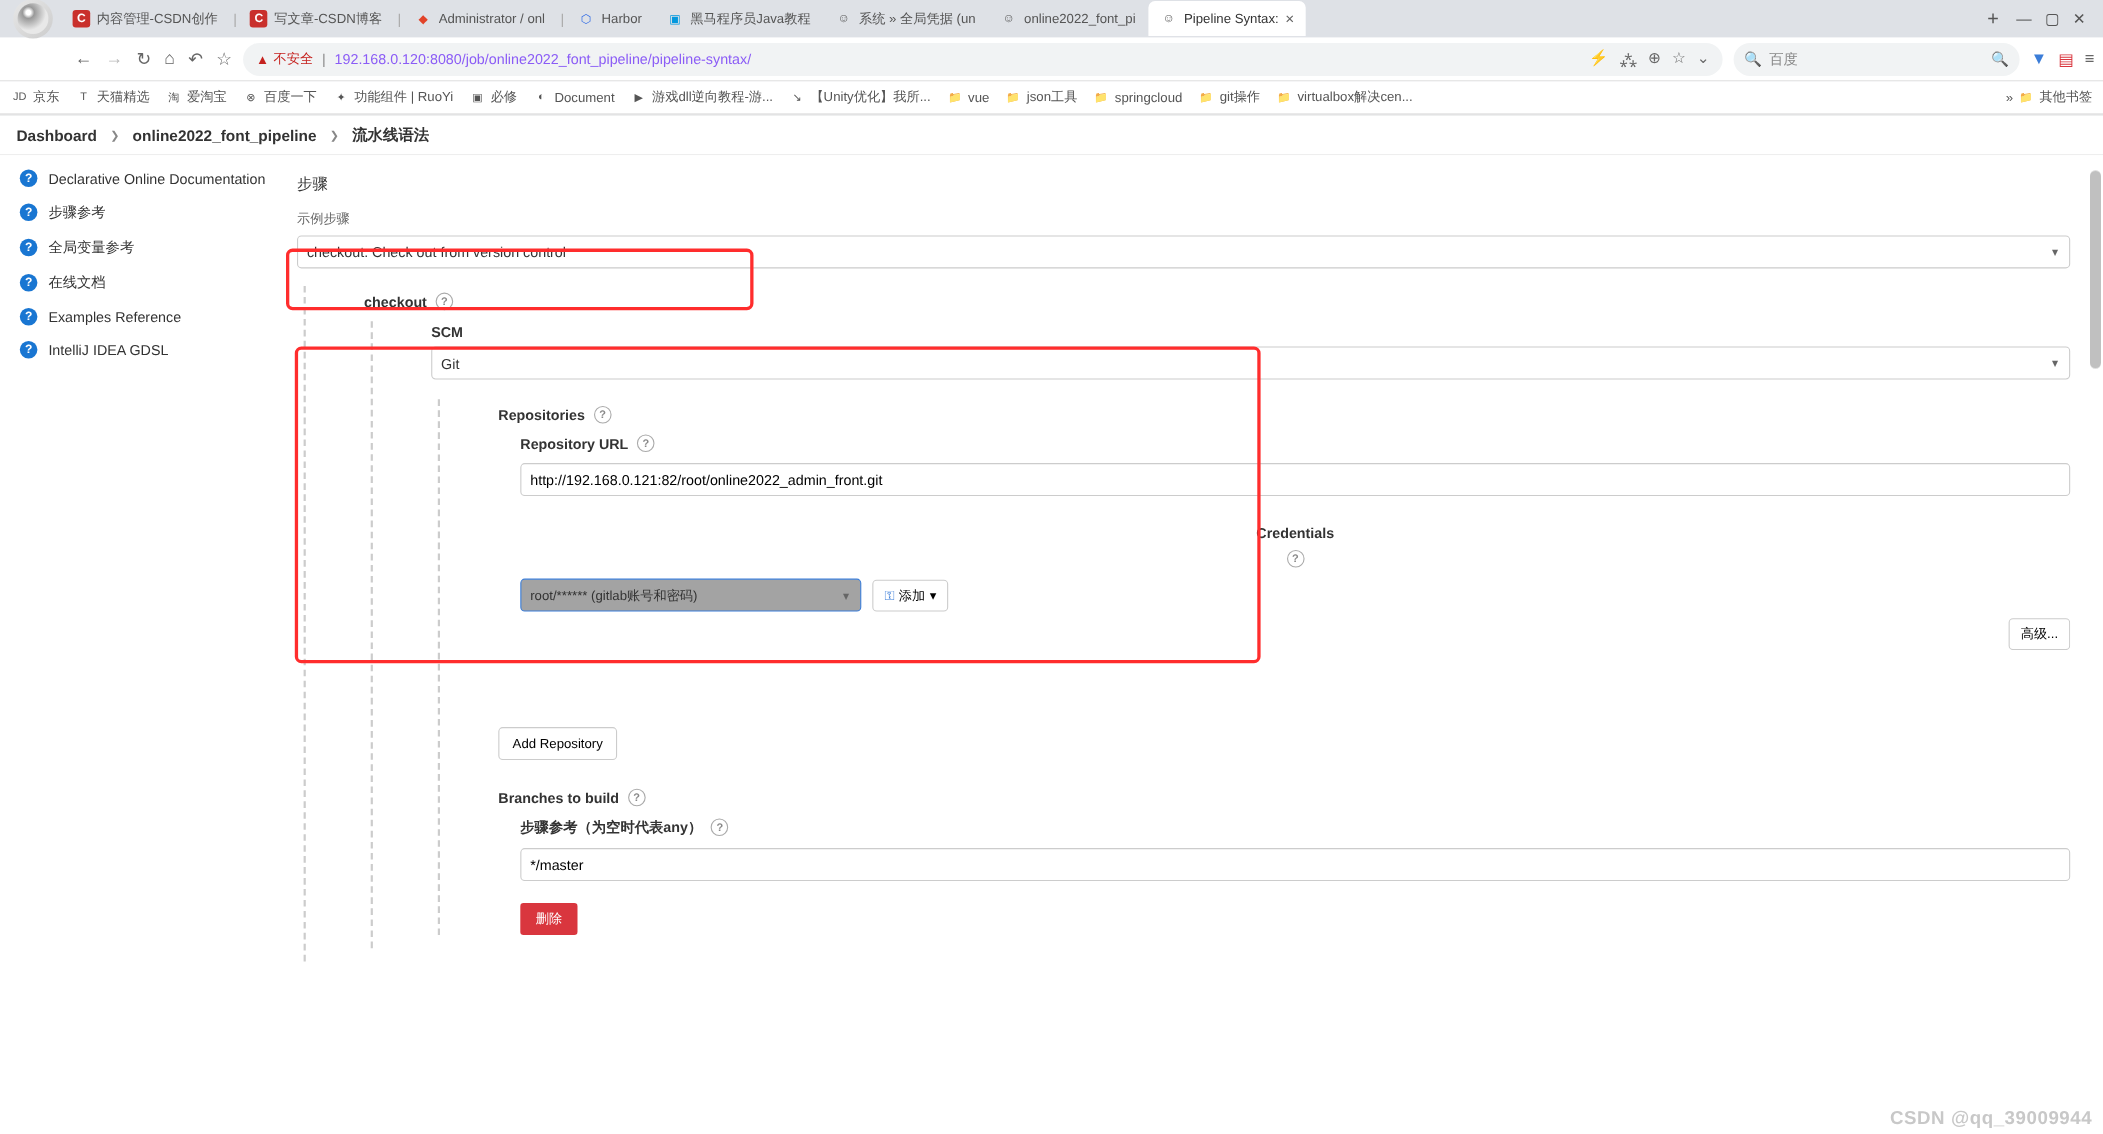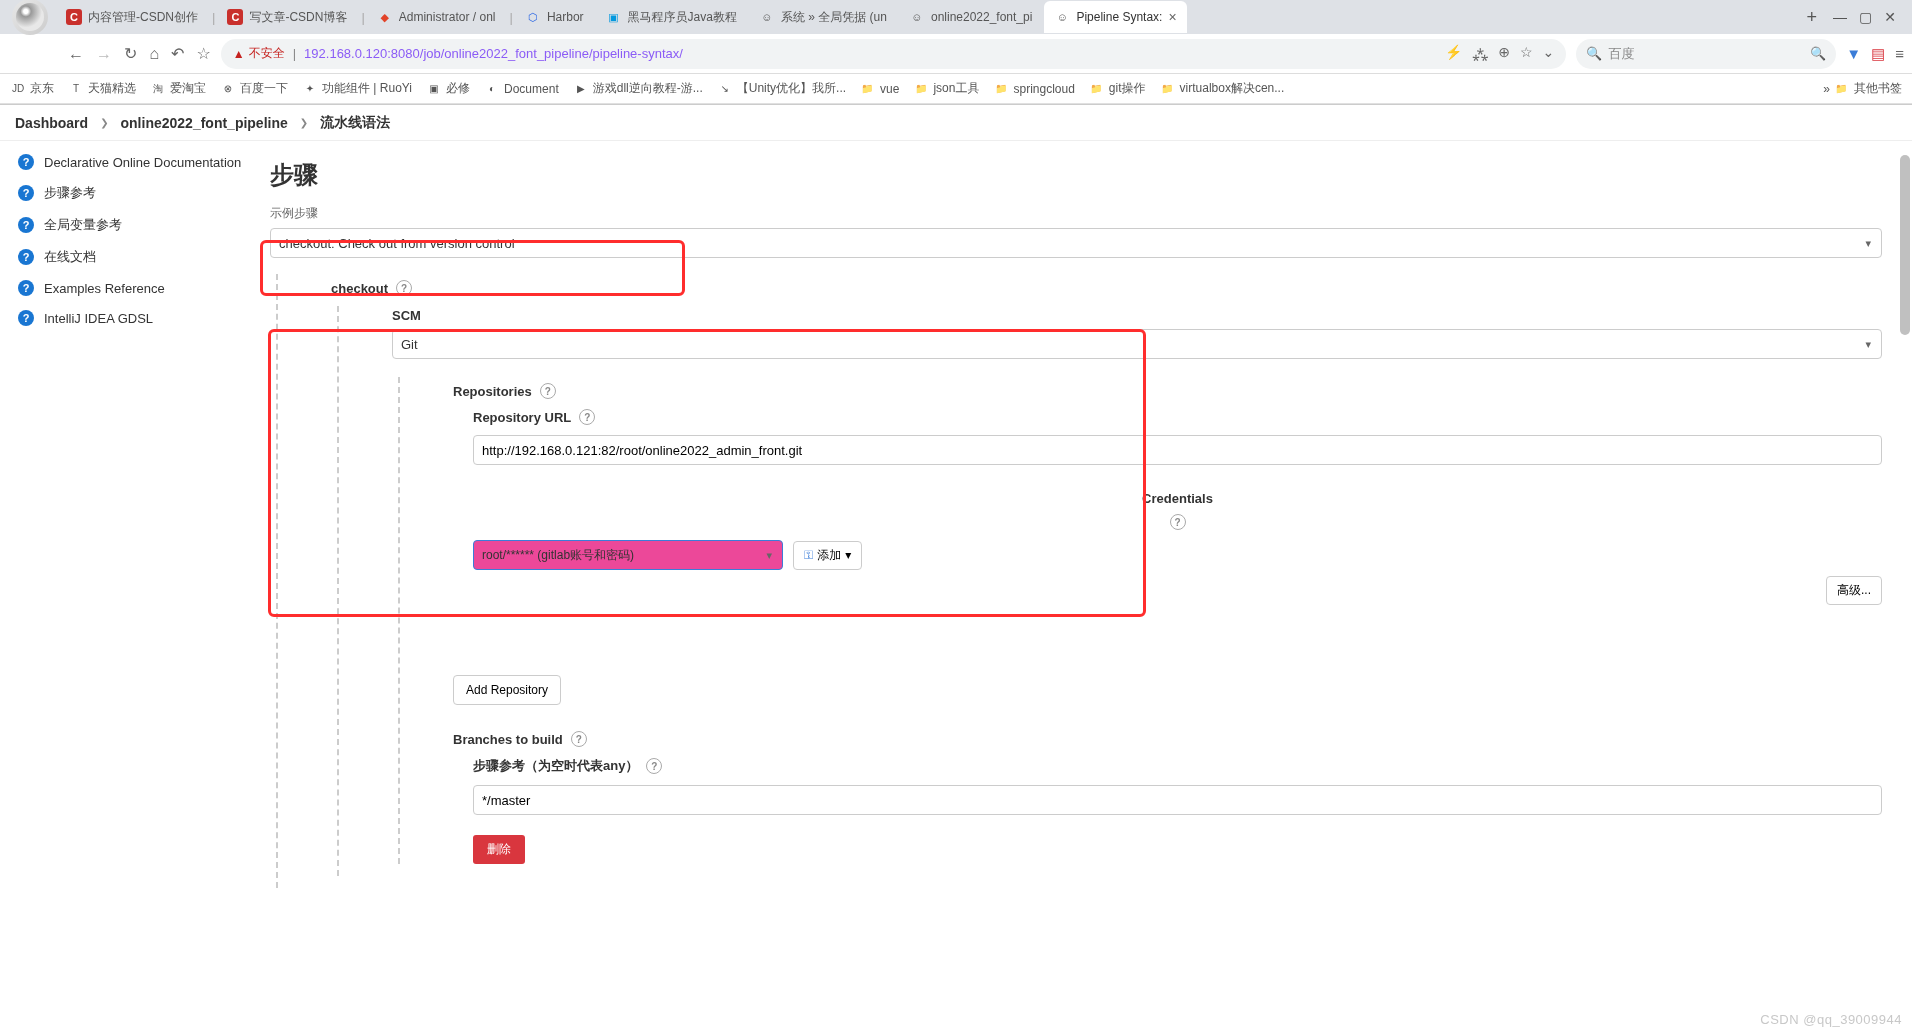--- a/index.html
+++ b/index.html
@@ -39,49 +39,49 @@
     .breadcrumb { display:flex; align-items:center; height:36px; padding:0 15px; font-size:14px; background:#fff; border-bottom:1px solid #eee; gap:4px; }
     .breadcrumb a { color:#333; font-weight:600; text-decoration:none; }
     .breadcrumb .sep { color:#888; padding:0 8px; font-size:10px; }
     
     .jenkins-body { display:flex; height: calc(1031px - 34px - 40px - 30px - 36px); }
     .sidebar { width:260px; padding:6px 0; }
     .side-item { display:flex; align-items:center; gap:10px; padding:7px 18px; font-size:13px; color:#333; cursor:pointer; }
     .side-help { width:16px; height:16px; background:#1976d2; color:#fff; border-radius:50%; display:inline-flex; align-items:center; justify-content:center; font-size:11px; font-weight:bold; }
     
     .main { flex:1; padding:10px 30px 10px 10px; position:relative; overflow:auto; }
-    .page-title { font-size:24px; font-weight:700; margin:8px 0 14px 0; }
+    .page-title { font-size:14px; font-weight:400; margin:8px 0 14px 0; }
     
     .hl-red { position:absolute; border:3px solid #ff2d2d; border-radius:6px; pointer-events:none; z-index:5; }
     .hl1 { top:35px; left:-10px; width:425px; height:56px; }
     .hl2 { top:124px; left:-2px; width:878px; height:288px; }
     
     .field-label { font-size:13px; font-weight:600; color:#333; margin-bottom:6px; }
     .field-sublabel { font-size:12px; font-weight:400; color:#666; margin-bottom:6px; }
     .sel { width:100%; height:30px; border:1px solid #ccc; border-radius:4px; padding:4px 8px; font-size:13px; background:#fff; position:relative; display:flex; align-items:center; }
     .sel::after { content:"▾"; position:absolute; right:10px; color:#666; font-size:11px; }
     .txt { width:100%; height:30px; border:1px solid #ccc; border-radius:4px; padding:4px 8px; font-size:13px; background:#fff; }
     
     .tree-row { display:flex; gap:8px; margin-bottom:12px; }
     .tree-bar { width:14px; border-left:2px dashed #ccc; margin-left:6px; flex-shrink:0; }
     .tree-content { flex:1; padding-top:2px;margin-left:33px; }
     
     .section-hdr { font-size:13px; font-weight:700; color:#333; display:flex; align-items:center; gap:8px; margin:4px 0 10px 0; }
     .help-q { display:inline-flex; width:16px; height:16px; border:1px solid #aaa; color:#888; border-radius:50%; align-items:center; justify-content:center; font-size:10px; font-weight:bold; cursor:pointer; }
     .nested-2 { padding-left:20px; }
     
     .cred-row { display:flex; gap:10px; align-items:center; }
-    .cred-sel { width:310px; height:30px; border:1px solid #3b7dd8; border-radius:4px; padding:4px 8px; font-size:12px; background:#ec4899; position:relative; display:flex; align-items:center; }
+    .cred-sel { width:310px; height:30px; border:1px solid #3b7dd8; border-radius:4px; padding:4px 8px; font-size:12px; background:#a3a3a3; position:relative; display:flex; align-items:center; }
     .cred-sel::after { content:"▾"; position:absolute; right:10px; color:#666; font-size:11px; }
     .btn { border:1px solid #ccc; background:#fff; border-radius:4px; padding:5px 10px; font-size:12px; cursor:pointer; display:inline-flex; align-items:center; gap:4px; }
     .btn-key { color:#3b7dd8; }
     .btn-adv { float:right; margin-top:6px; }
     .btn-del { background:#d9363e; color:#fff; border:none; padding:6px 14px; font-size:12px; border-radius:3px; }
     
-    .watermark { position:fixed; bottom:4px; right:10px; font-size:13px; color:#c8c8c8; letter-spacing:0.5px; }
+    .watermark { position:fixed; bottom:4px; right:10px; font-size:17px; color:#c8c8c8; letter-spacing:0.5px;font-weight:bold; }
     .scrollbar-y { position:fixed; right:2px; top:155px; width:10px; height:180px; background:#c0c0c0; border-radius:5px; }
     
     .fav-c { background:#c9302c; color:#fff; font-weight:bold; border-radius:3px; padding:1px 3px; }
     .fav-g { color:#e24329; }
     .fav-h { color:#326ce5; }
     .fav-b { color:#0398de; }
     .fav-j { color:#555; }
   </style>
 </head>
 <body>

